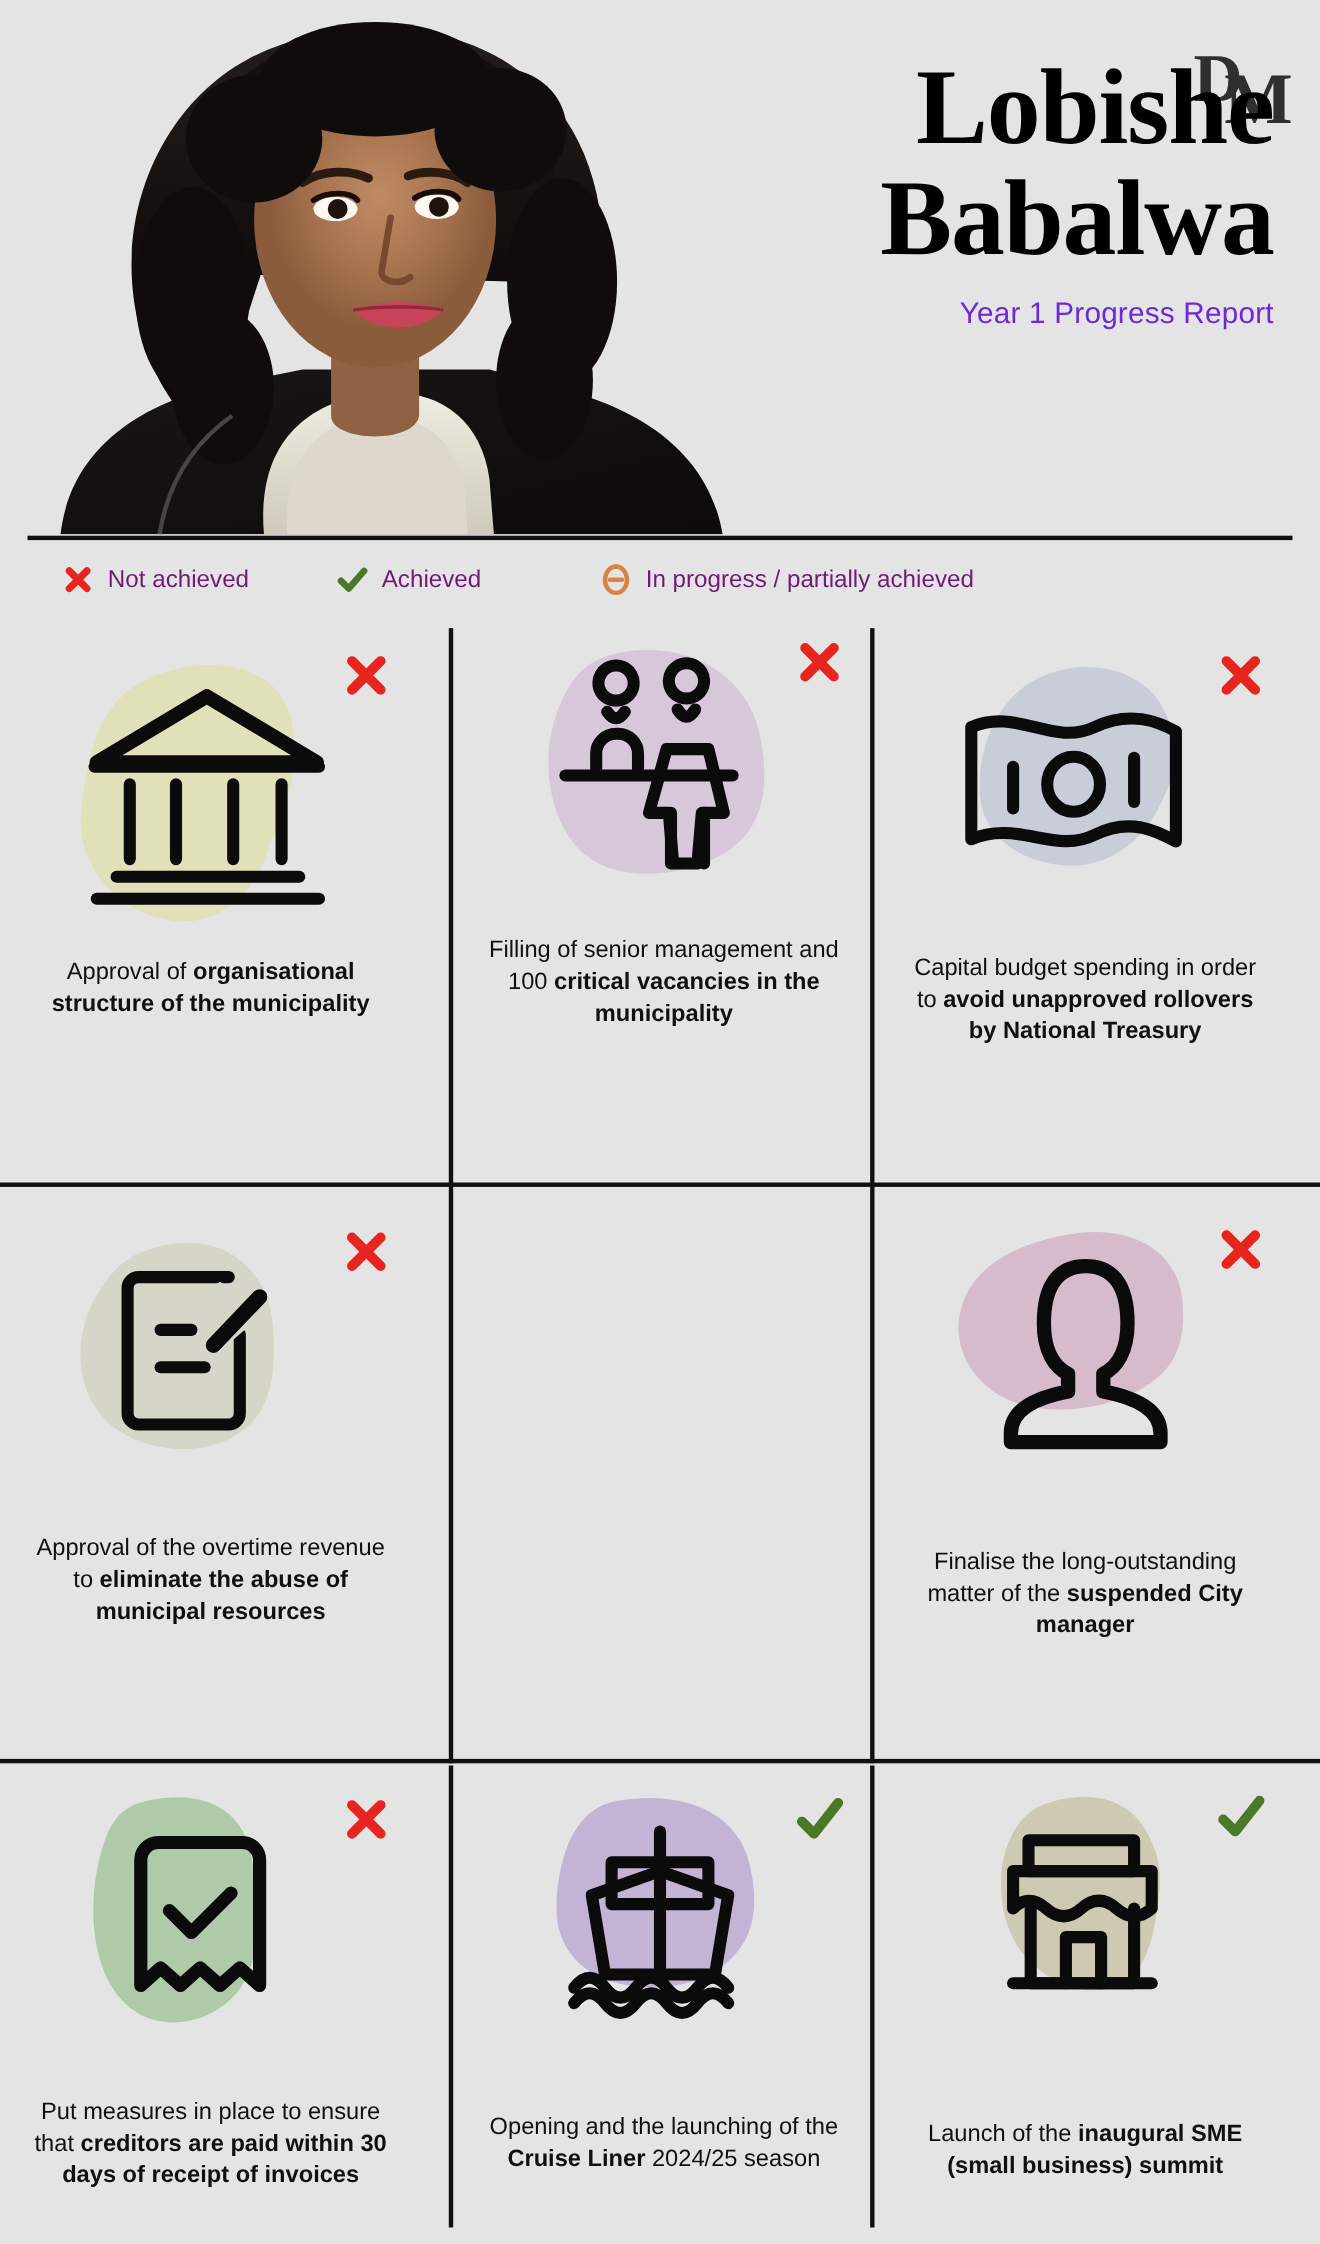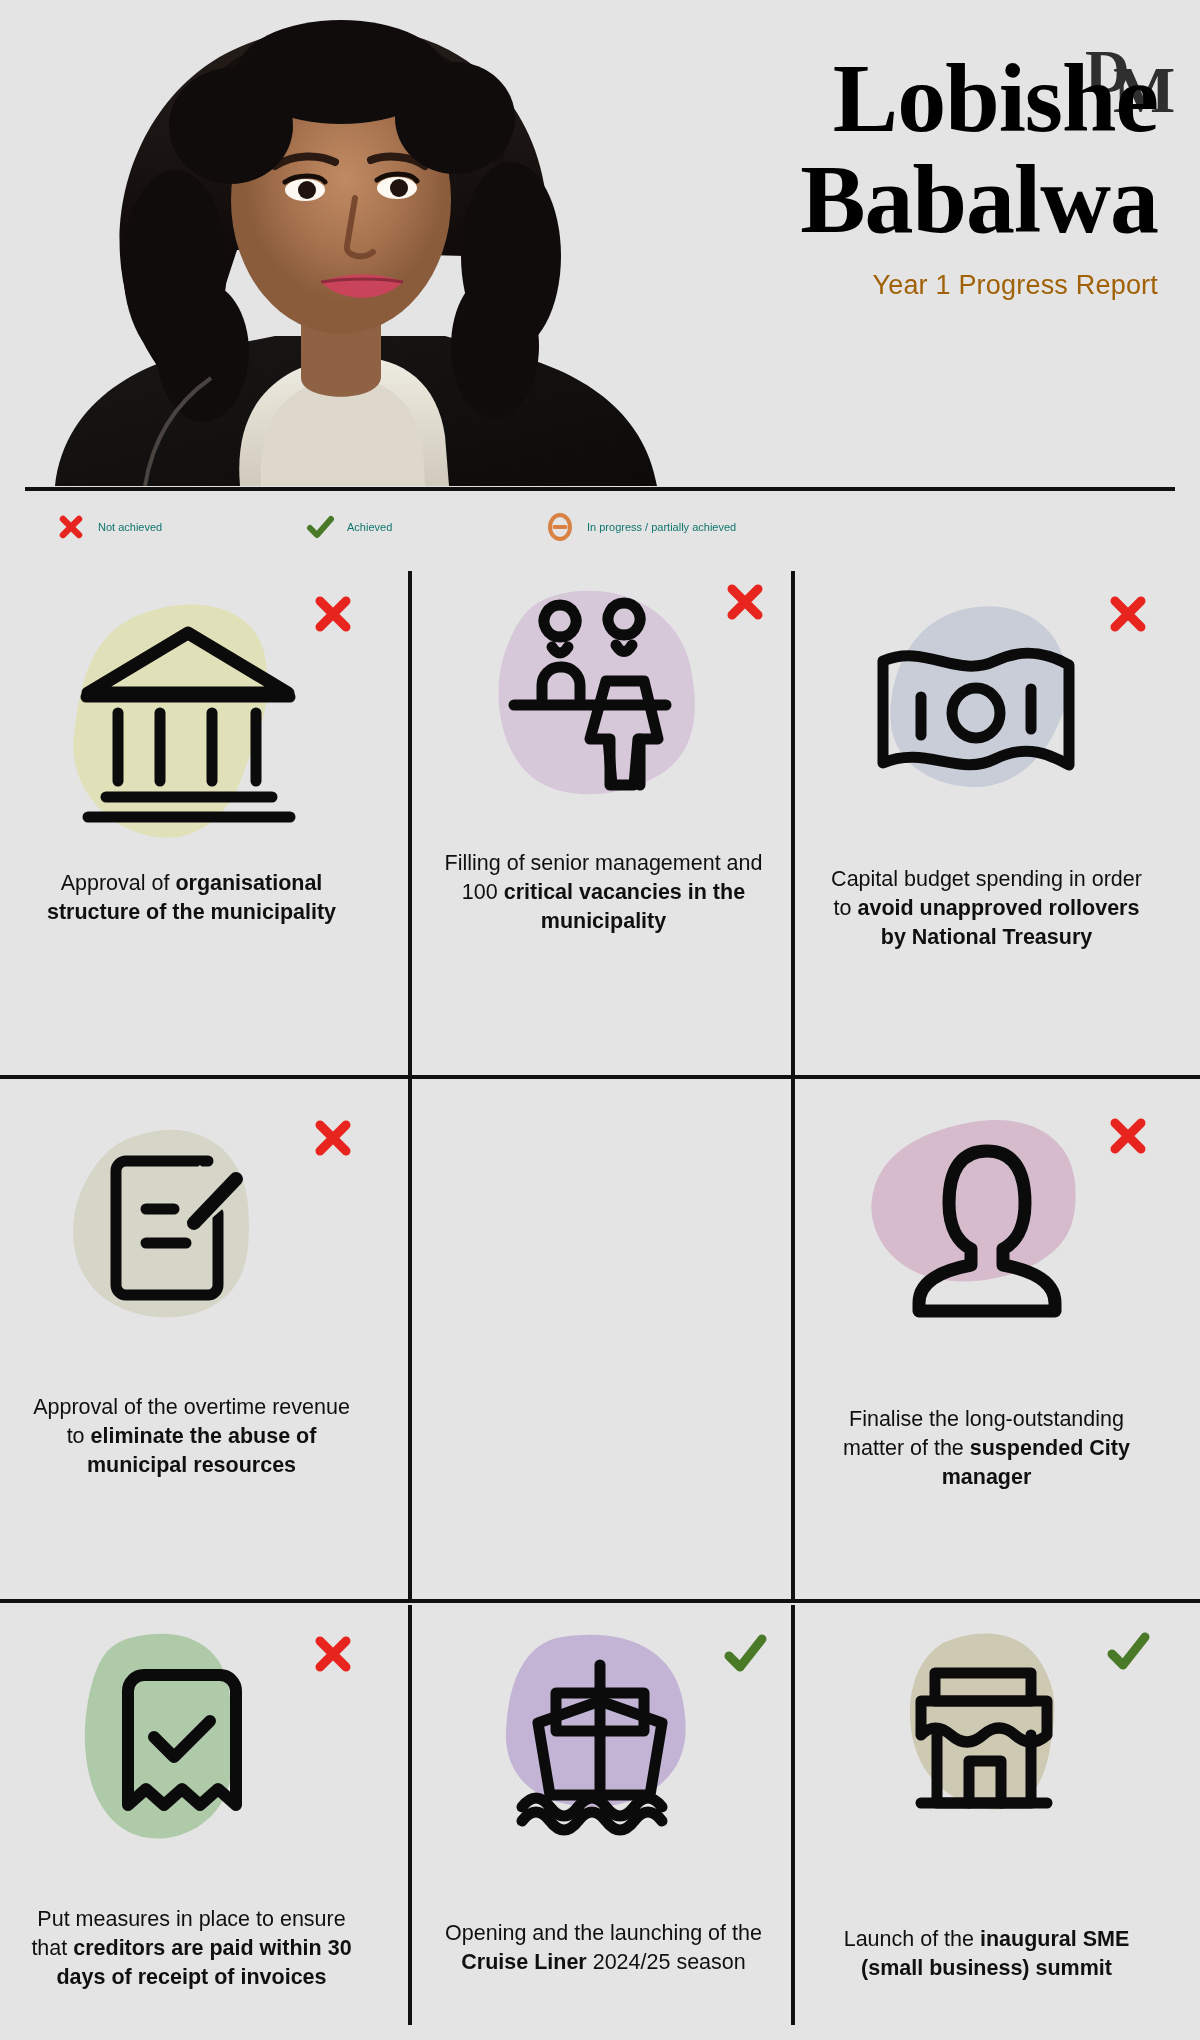--- a/index.html
+++ b/index.html
@@ -48,21 +48,21 @@
     line-height:0.99;
     letter-spacing:-1px;
     color:#000;
     white-space:nowrap;
   }
   #name-first { margin-top:4px; }
   #subtitle {
     margin-top:22px;
     font-size:27px;
     font-weight:400;
-    color:#a16207;
+    color:#6d28d9;
     letter-spacing:0.2px;
   }
   #daterange {
     margin-top:10px;
     font-size:22px;
     font-weight:bold;
     color:#111;
     letter-spacing:0.2px;
   }
   #header-rule {
@@ -74,21 +74,21 @@
   #legend {
     position:absolute; left:0; top:505px; width:1200px; height:48px;
   }
   .legend-item {
     position:absolute; top:0; height:44px;
     display:flex; align-items:center; gap:12px;
   }
   .legend-item:nth-child(1){ left:56px; }
   .legend-item:nth-child(2){ left:305px; }
   .legend-item:nth-child(3){ left:545px; }
-  .legend-label { font-size:11px; color:#0f766e; white-space:nowrap; }
+  .legend-label { font-size:22px; color:#701a75; white-space:nowrap; }
   .legend-ico { width:30px; height:30px; flex:0 0 30px; }
 
   
   #grid {
     position:absolute; left:0; top:571px; width:964px; height:1482px;
   }
   .vline {
     position:absolute; width:4px; background:#111;
   }
   .vline.v1 { left:408px; }

